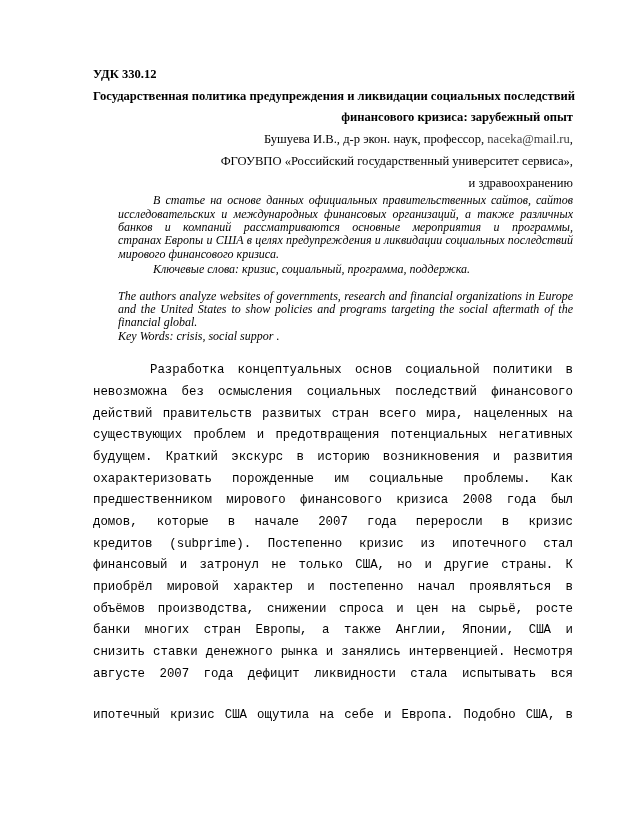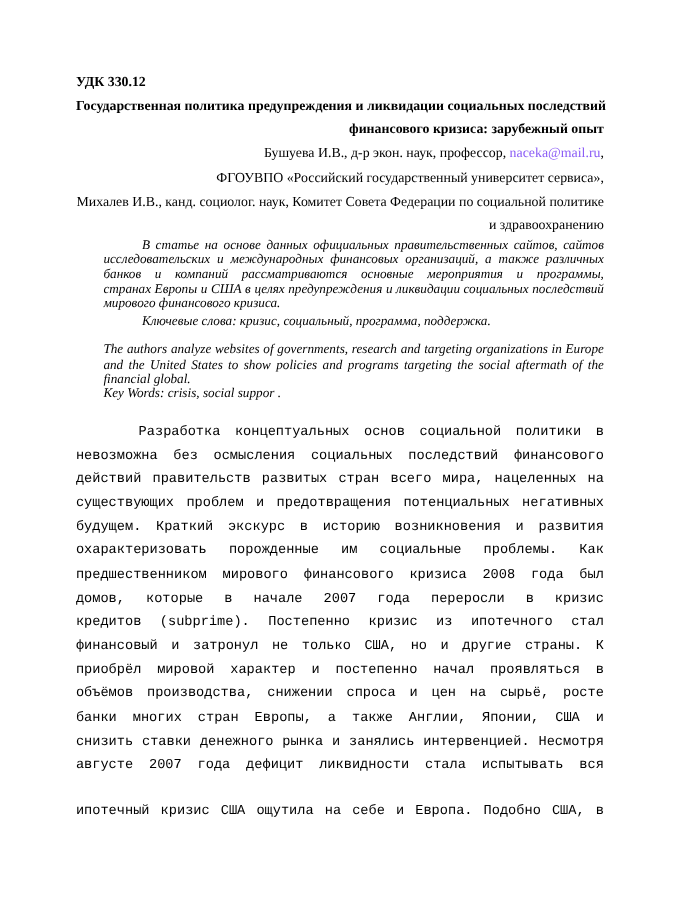--- a/index.html
+++ b/index.html
@@ -8,32 +8,32 @@
     position: relative;
     width: 634px;
     height: 820px;
     background: #ffffff;
     overflow: hidden;
     font-family: "Liberation Serif", "DejaVu Serif", serif;
     color: #000000;
   }
   .content {
     position: absolute;
-    left: 69px;
+    left: 93px;
     top: 64px;
     width: 480px;
   }
   .hline {
     font-size: 12.6px;
     line-height: 21.7px;
     white-space: nowrap;
   }
   .bold { font-weight: bold; }
   .centered { text-align: right; }
-  .email { color: #8b5cf6; text-decoration: none; cursor: pointer; }
+  .email { color: #404040; text-decoration: none; cursor: pointer; }
 
   .annot {
     margin-left: 25px;
     font-style: italic;
     font-size: 12px;
   }
   .annot .jline { height: 13.4px; }
   .kw {
     margin-top: 2px;
     text-indent: 35px;
@@ -66,35 +66,34 @@
   <div class="content">
 
     <div class="hline bold">УДК 330.12</div>
 
     <div class="hline bold centered">Государственная политика предупреждения и ликвидации социальных последствий</div>
     <div class="hline bold centered">финансового кризиса: зарубежный опыт</div>
 
     <div class="hline centered"><span>Бушуева И.В., д-р экон. наук, профессор, </span><span class="email">naceka@mail.ru</span><span>,</span></div>
 
     <div class="hline centered">ФГОУВПО «Российский государственный университет сервиса»,</div>
-    <div class="hline centered">Михалев И.В., канд. социолог. наук, Комитет Совета Федерации по социальной политике</div>
     <div class="hline centered">и здравоохранению</div>
 
     <div class="annot">
         <div class="jline" style="text-indent: 35px;">В статье на основе данных официальных правительственных сайтов, сайтов</div>
         <div class="jline">исследовательских и международных финансовых организаций, а также различных</div>
         <div class="jline">банков и компаний рассматриваются основные мероприятия и программы, реализуемые в</div>
         <div class="jline">странах Европы и США в целях предупреждения и ликвидации социальных последствий</div>
         <div class="jline last">мирового финансового кризиса.</div>
       </div>
 
     <div class="annot kw">Ключевые слова: кризис, социальный, программа, поддержка.</div>
 
     <div class="annot en">
-        <div class="jline">The authors analyze websites of governments, research and targeting organizations in Europe</div>
+        <div class="jline">The authors analyze websites of governments, research and financial organizations in Europe</div>
         <div class="jline">and the United States to show policies and programs targeting the social aftermath of the global</div>
         <div class="jline last">financial global.</div>
       </div>
 
     <div class="annot kw-en">Key Words: crisis, social suppor .</div>
 
     <div class="body-par">
         <div class="jline" style="text-indent: 57px;">Разработка концептуальных основ социальной политики в современном мире</div>
         <div class="jline">невозможна без осмысления социальных последствий финансового кризиса и оценки</div>
         <div class="jline">действий правительств развитых стран всего мира, нацеленных на ликвидацию</div>

